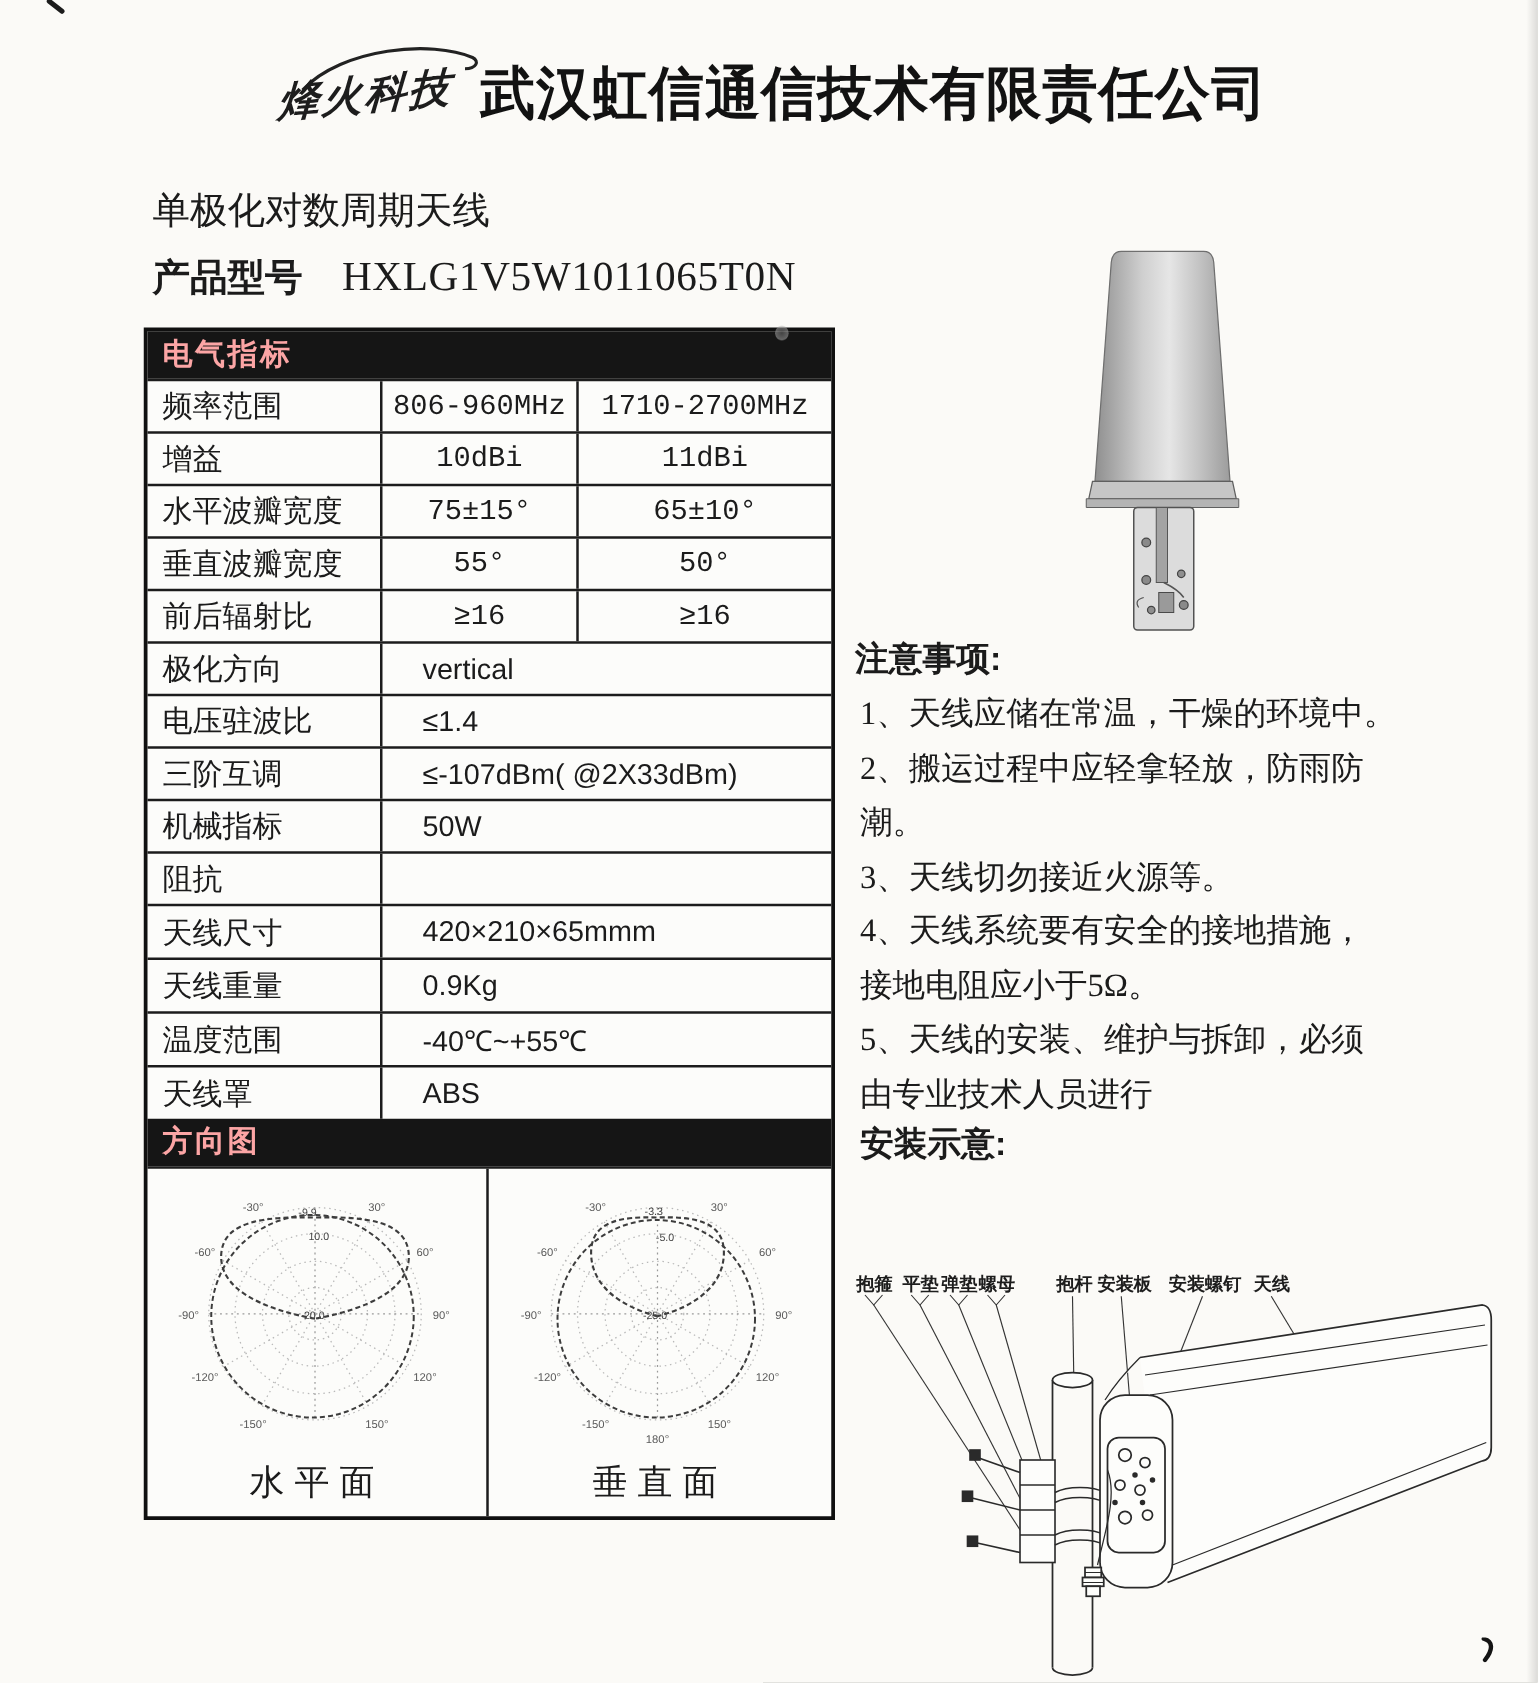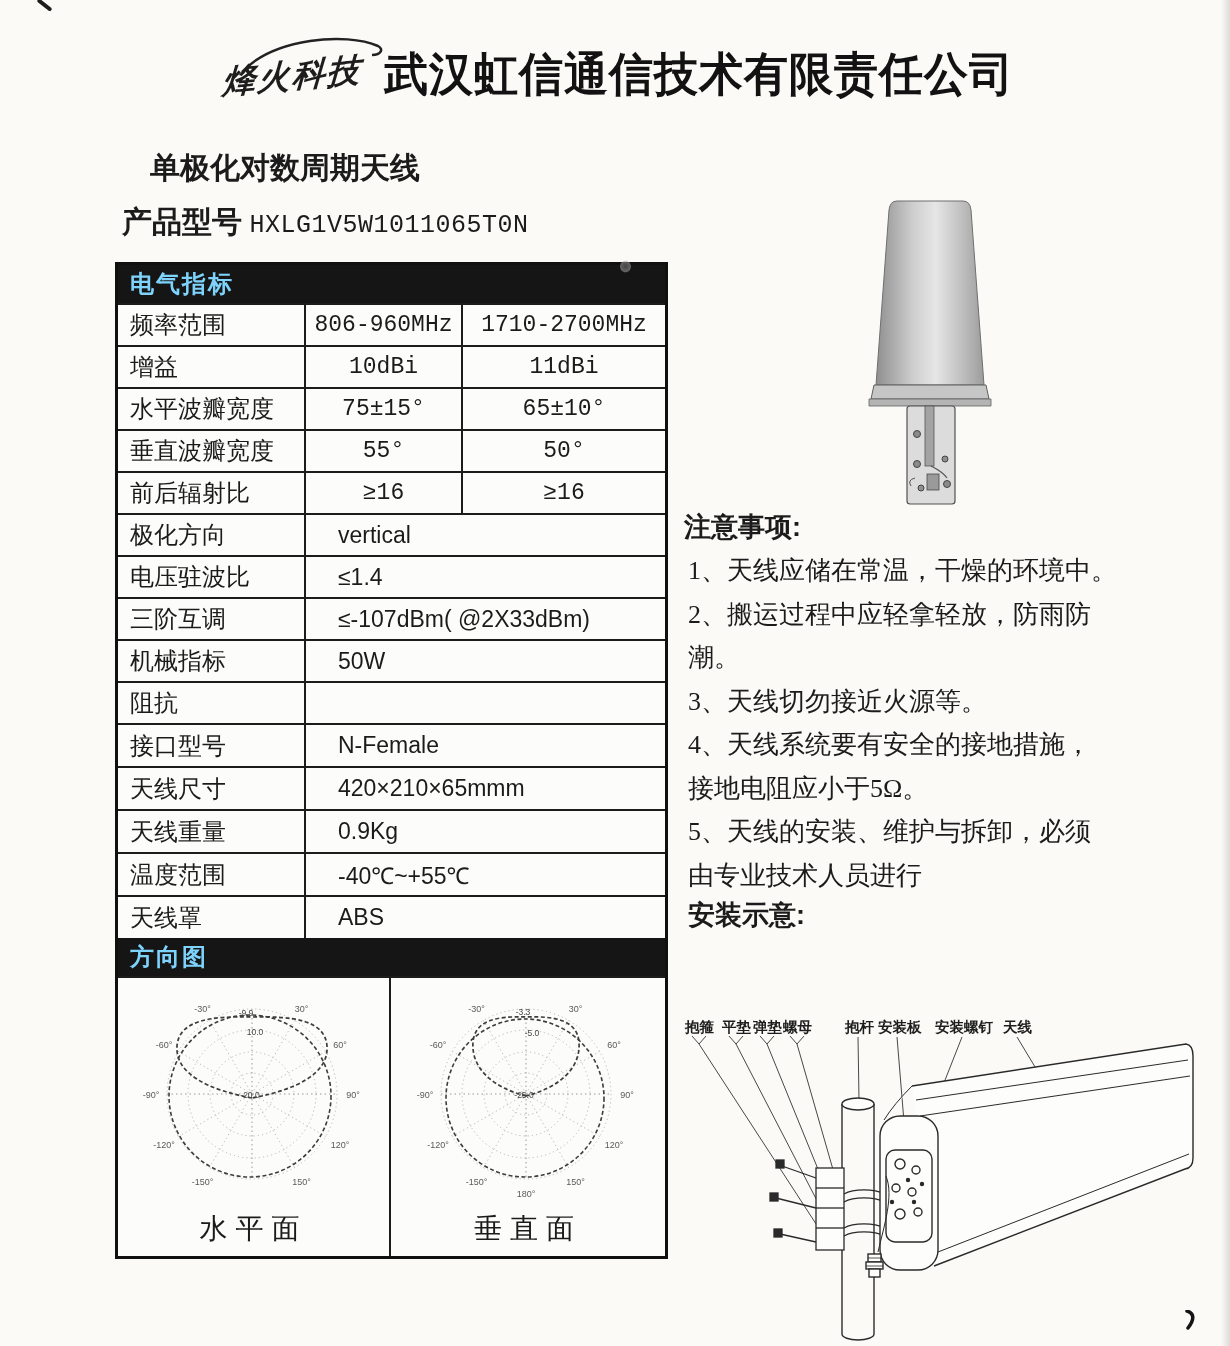--- a/index.html
+++ b/index.html
@@ -7,29 +7,29 @@
         font-family:"Liberation Serif","DejaVu Serif",serif;color:#1b1b1b;}
   .sans{font-family:"Liberation Sans","DejaVu Sans",sans-serif;}
 
   
   .logo-text{position:absolute;left:222px;top:54px;font-size:33px;font-weight:bold;font-style:italic;
              transform:rotate(-5deg) skewX(-8deg);letter-spacing:2px;color:#1d1d1d;}
   .logo-swoosh{position:absolute;left:208px;top:26px;}
   .company{position:absolute;left:384px;top:44px;font-weight:900;font-size:44px;letter-spacing:1px;
            transform:scaleY(1.05);transform-origin:top left;color:#121212;}
 
-  .title{position:absolute;left:122px;top:148px;font-size:30px;font-weight:bold;margin-left:28px;}
+  .title{position:absolute;left:122px;top:148px;font-size:30px;font-weight:normal;}
   .model-line{position:absolute;left:122px;top:202px;font-size:30px;}
   .model-line .lbl{font-weight:bold;font-family:"Liberation Sans","DejaVu Sans",sans-serif;}
-  .model-line .val{font-family:Liberation Mono, monospace;font-size:25px;letter-spacing:0.5px;}
+  .model-line .val{font-family:Liberation Serif, serif;font-size:33px;letter-spacing:0.5px;margin-left:24px;}
 
   
   .spec-table{position:absolute;left:115px;top:262px;width:547px;border:3px solid #101010;
               background:rgba(255,255,255,0.4);box-sizing:content-box;}
-  .sec{height:38px;background:#151515;color:#7dd3fc;font-family:Liberation Sans, sans-serif;
+  .sec{height:38px;background:#151515;color:#fca5a5;font-family:Liberation Sans, sans-serif;
        font-weight:bold;font-size:24px;line-height:38px;padding-left:12px;letter-spacing:2px;box-sizing:border-box;}
   .trow{display:flex;height:42px;border-top:2px solid #1c1c1c;box-sizing:border-box;font-size:24px;align-items:stretch;}
   .trow.mech{height:43px;}
   .lab{width:188px;border-right:2px solid #1c1c1c;display:flex;align-items:center;padding-left:12px;box-sizing:border-box;}
   .v1{width:157px;border-right:2px solid #1c1c1c;display:flex;align-items:center;justify-content:center;
       box-sizing:border-box;font-family:"Liberation Mono","DejaVu Sans Mono",monospace;font-size:23px;}
   .v2{flex:1;display:flex;align-items:center;justify-content:center;
       font-family:"Liberation Mono","DejaVu Sans Mono",monospace;font-size:23px;}
   .vspan{flex:1;display:flex;align-items:center;padding-left:32px;box-sizing:border-box;
          font-family:Liberation Sans, sans-serif;font-size:23px;}
@@ -118,24 +118,20 @@
     </div>
     <div class="trow">
       <div class="lab">机械指标</div>
       <div class="vspan">50W</div>
     </div>
     <div class="trow">
       <div class="lab">阻抗</div>
     </div>
 
 
-    <div class="trow mech">
-      <div class="lab">接口型号</div>
-      <div class="vspan">N-Female</div>
-    </div>
     <div class="trow mech">
       <div class="lab">天线尺寸</div>
       <div class="vspan">420×210×65mmm</div>
     </div>
     <div class="trow mech">
       <div class="lab">天线重量</div>
       <div class="vspan">0.9Kg</div>
     </div>
     <div class="trow mech">
       <div class="lab">温度范围</div>

